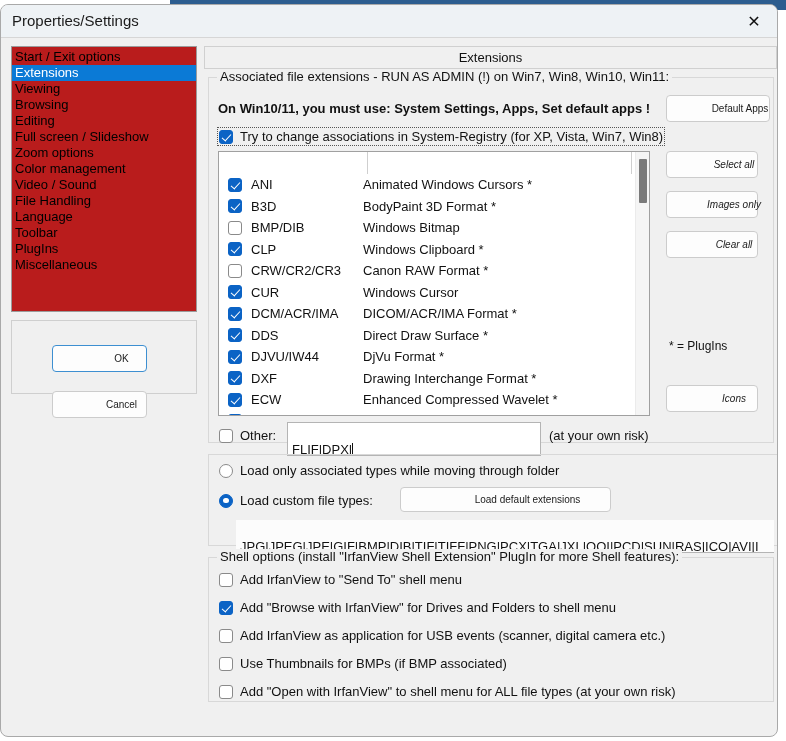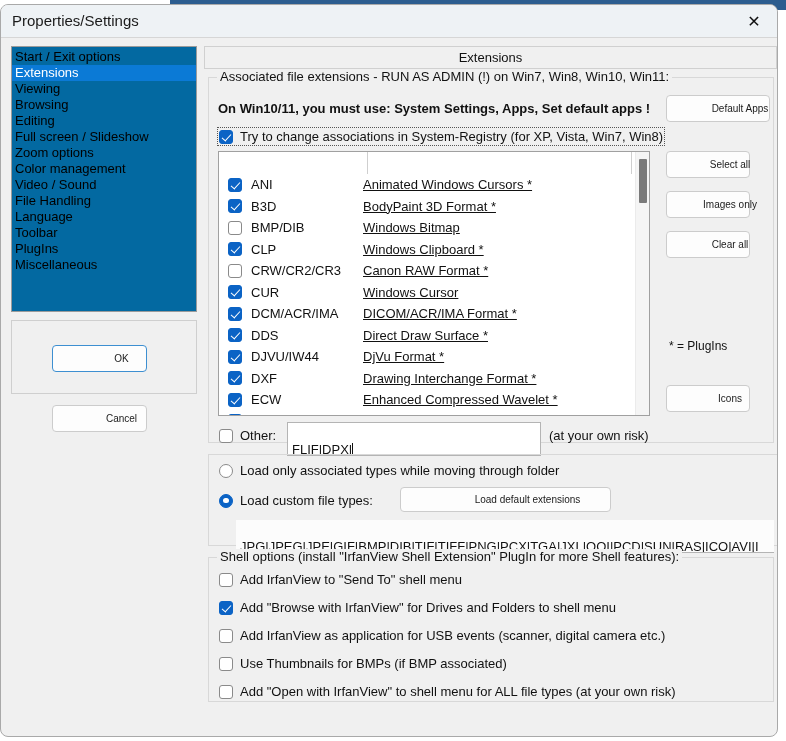--- a/index.html
+++ b/index.html
@@ -66,21 +66,21 @@
     color: #111;
     cursor: default;
     user-select: none;
   }
 
   
   .sidebar-list {
     position: absolute;
     left: 10px; top: 41px;
     width: 186px; height: 266px;
-    background: #0369a1;
+    background: #b91c1c;
     border: 1px solid #9b9b9b;
     box-sizing: border-box;
     overflow: hidden;
     padding-top: 2px;
   }
   .sb-item {
     height: 16px;
     line-height: 16px;
     font-size: 13px;
     color: #000;
@@ -112,21 +112,21 @@
     cursor: default;
     box-sizing: border-box;
     display: flex;
     align-items: center;
     justify-content: center;
     white-space: nowrap;
     padding-left: 44px;
   }
   .btn.default { border: 1px solid #3d8fd1; }
   .ok-btn { position: absolute; left: 40px; top: 24px; width: 95px; height: 27px; }
-  .cancel-btn { position: absolute; left: 40px; top: 84px; width: 95px; height: 27px; }
+  .cancel-btn { position: absolute; left: 40px; top: 70px; width: 95px; height: 27px; }
 
   
   .tabframe {
     position: absolute;
     left: 203px; top: 41px;
     width: 573px; height: 23px;
     background: #f0f0f0;
     border: 1px solid #d0d0d0;
     box-sizing: border-box;
     display: flex; align-items: center; justify-content: center;
@@ -233,40 +233,40 @@
   .ext-row {
     display: flex;
     align-items: center;
     height: 21.5px;
     padding-left: 9px;
     font-size: 13px;
     color: #111;
     cursor: default;
   }
   .ext-row .ext-name { width: 112px; margin-left: 9px; white-space: nowrap; }
-  .ext-row .ext-desc { white-space: nowrap; text-decoration: underline; }
+  .ext-row .ext-desc { white-space: nowrap; }
 
   .vscroll {
     position: absolute;
     right: 0px; top: 0px;
     width: 14px; height: 100%;
     background: #f5f5f5;
     border-left: 1px solid #ebebeb;
     box-sizing: border-box;
   }
   .vthumb {
     position: absolute;
     left: 3px; top: 7px;
     width: 8px; height: 44px;
     background: #7a7a7a;
     border-radius: 1px;
     cursor: default;
   }
 
-  .sidebtn { position: absolute; width: 84px; height: 27px; }
+  .sidebtn { position: absolute; width: 92px; height: 27px; font-style: italic; }
 
   .txtin {
     position: absolute;
     background: #ffffff;
     border: 1px solid #b4b4b4;
     box-sizing: border-box;
     font-family: Liberation Sans, sans-serif;
     font-size: 13px;
     color: #111;
     padding: 16px 4px;

